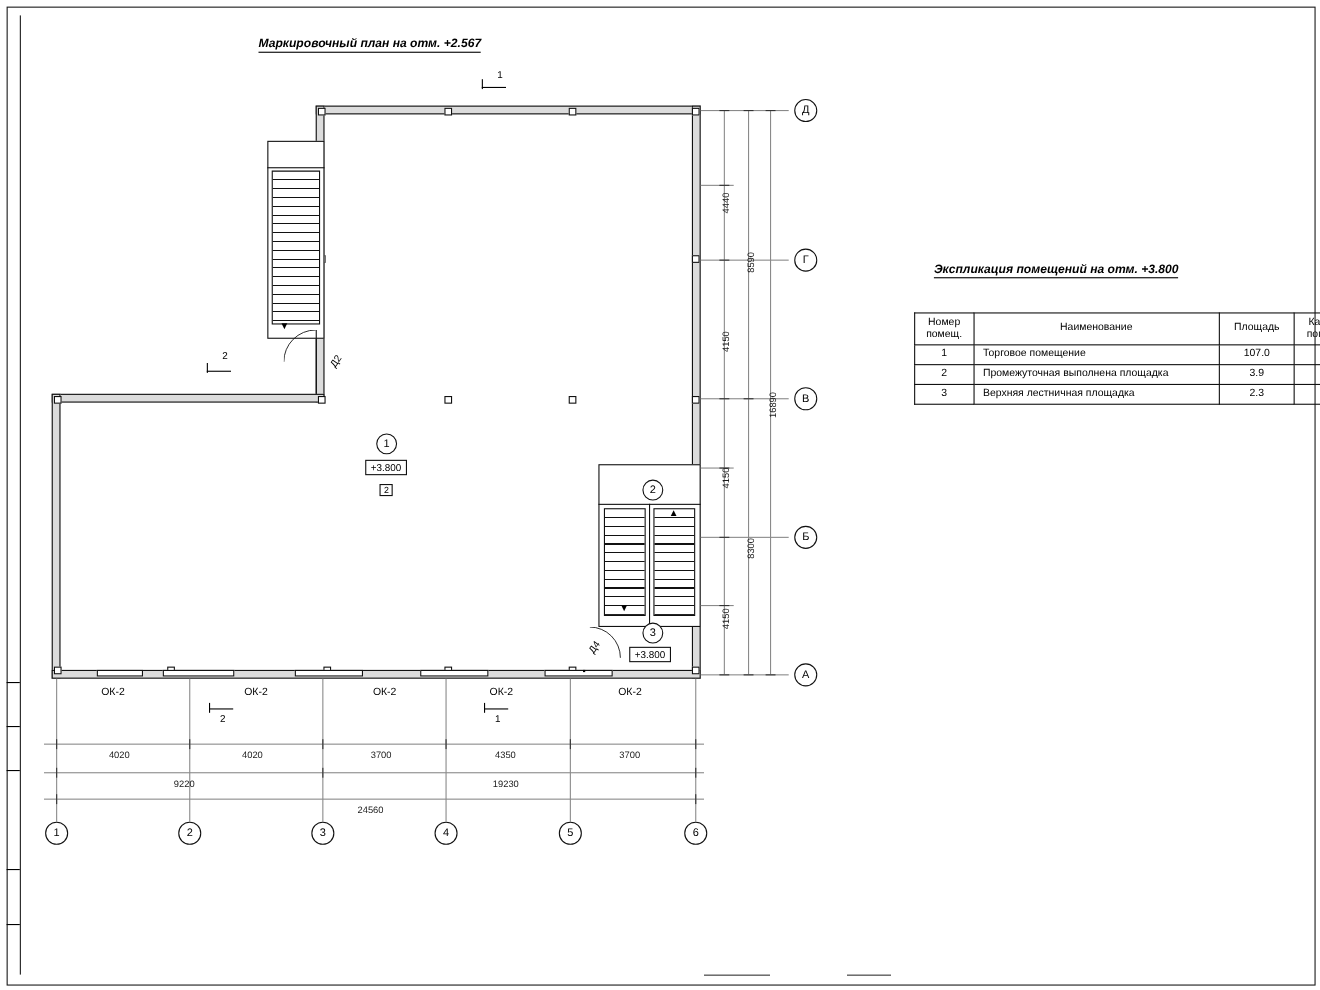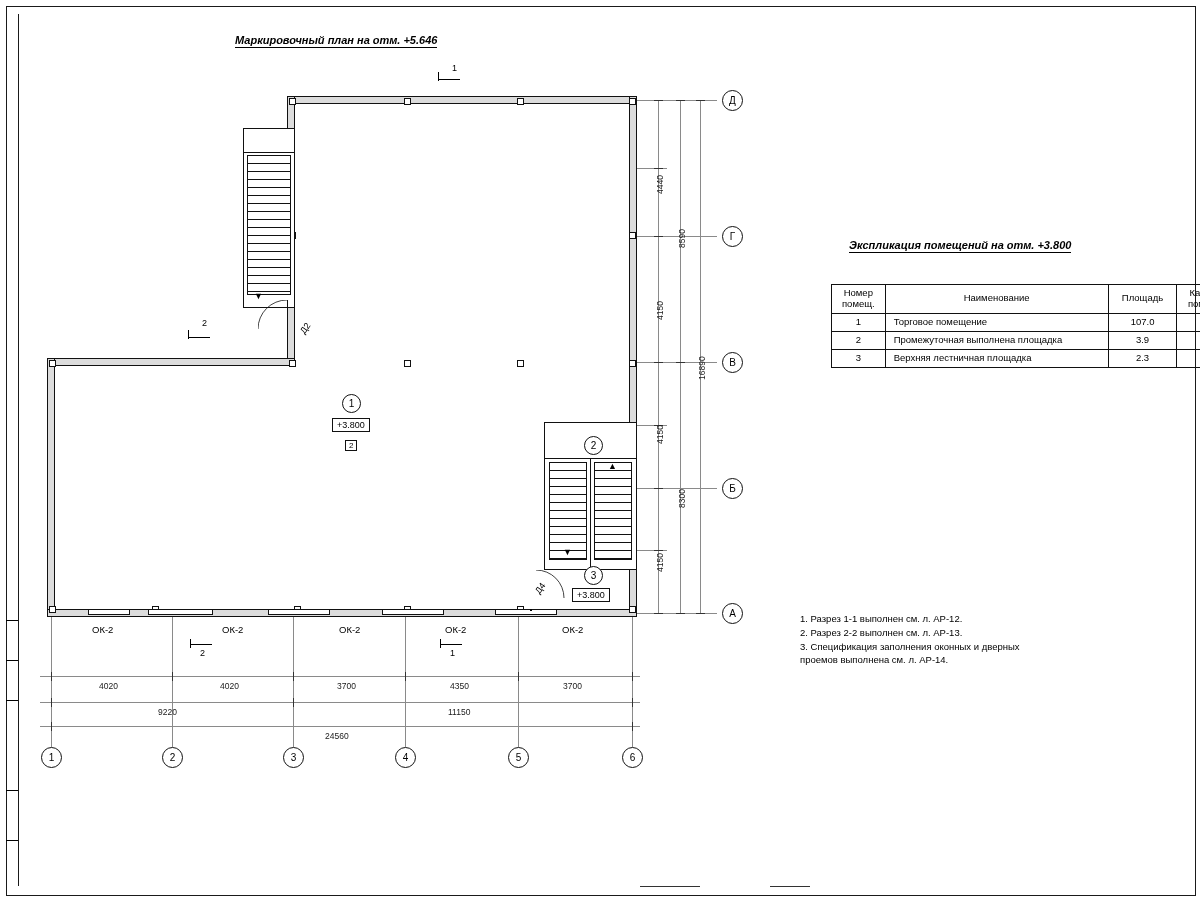--- a/index.html
+++ b/index.html
@@ -197,21 +197,21 @@
   <div class="frame-inner"></div>
 
   <div class="ln hln" style="left:6px; top:620px; width:12px;"></div>
   <div class="ln hln" style="left:6px; top:660px; width:12px;"></div>
   <div class="ln hln" style="left:6px; top:700px; width:12px;"></div>
   <div class="ln hln" style="left:6px; top:790px; width:12px;"></div>
   <div class="ln hln" style="left:6px; top:840px; width:12px;"></div>
   <div class="ln hln" style="left:640px; top:886px; width:60px; background:#333;"></div>
   <div class="ln hln" style="left:770px; top:886px; width:40px; background:#333;"></div>
 
-  <div class="title-italic" style="left:235px; top:34px;">Маркировочный план на отм. +5.646</div>
+  <div class="title-italic" style="left:235px; top:34px;">Маркировочный план на отм. +2.567</div>
 
   <div class="ln hln" style="left:438px; top:79px; width:22px;"></div>
   <div class="ln vln" style="left:438px; top:72px; height:9px;"></div>
   <div class="sec-mark" style="left:452px; top:63px;">1</div>
 
   <div class="wall-fill" style="left:287px; top:96px; width:350px; height:8px;"></div>
 
   <div class="wall-fill" style="left:629px; top:96px; width:8px; height:521px;"></div>
 
   <div class="wall-fill" style="left:287px; top:96px; width:8px; height:270px;"></div>
@@ -368,21 +368,21 @@
   <div class="tick" style="left:51px; top:722px; width:1px; height:9px;"></div>
   <div class="tick" style="left:632px; top:722px; width:1px; height:9px;"></div>
 
   <div class="dim" style="left:99px; top:681px;">4020</div>
   <div class="dim" style="left:220px; top:681px;">4020</div>
   <div class="dim" style="left:337px; top:681px;">3700</div>
   <div class="dim" style="left:450px; top:681px;">4350</div>
   <div class="dim" style="left:563px; top:681px;">3700</div>
 
   <div class="dim" style="left:158px; top:707px;">9220</div>
-  <div class="dim" style="left:448px; top:707px;">11150</div>
+  <div class="dim" style="left:448px; top:707px;">19230</div>
 
   <div class="dim" style="left:325px; top:731px;">24560</div>
 
   <div class="bubble" style="left:41px; top:747px;">1</div>
   <div class="bubble" style="left:162px; top:747px;">2</div>
   <div class="bubble" style="left:283px; top:747px;">3</div>
   <div class="bubble" style="left:395px; top:747px;">4</div>
   <div class="bubble" style="left:508px; top:747px;">5</div>
   <div class="bubble" style="left:622px; top:747px;">6</div>
 
@@ -418,20 +418,14 @@
       </tr>
       <tr>
         <td>3</td>
         <td class="name">Верхняя лестничная площадка</td>
         <td>2.3</td>
         <td></td>
       </tr>
     </tbody>
   </table>
 
-  <div class="notes" style="left:800px; top:612px;">
-    <div>1. Разрез 1-1 выполнен см. л. АР-12.</div>
-    <div>2. Разрез 2-2 выполнен см. л. АР-13.</div>
-    <div>3. Спецификация заполнения оконных и дверных</div>
-    <div>    проемов выполнена см. л. АР-14.</div>
-  </div>
 
 </div>
 
 </body></html>

